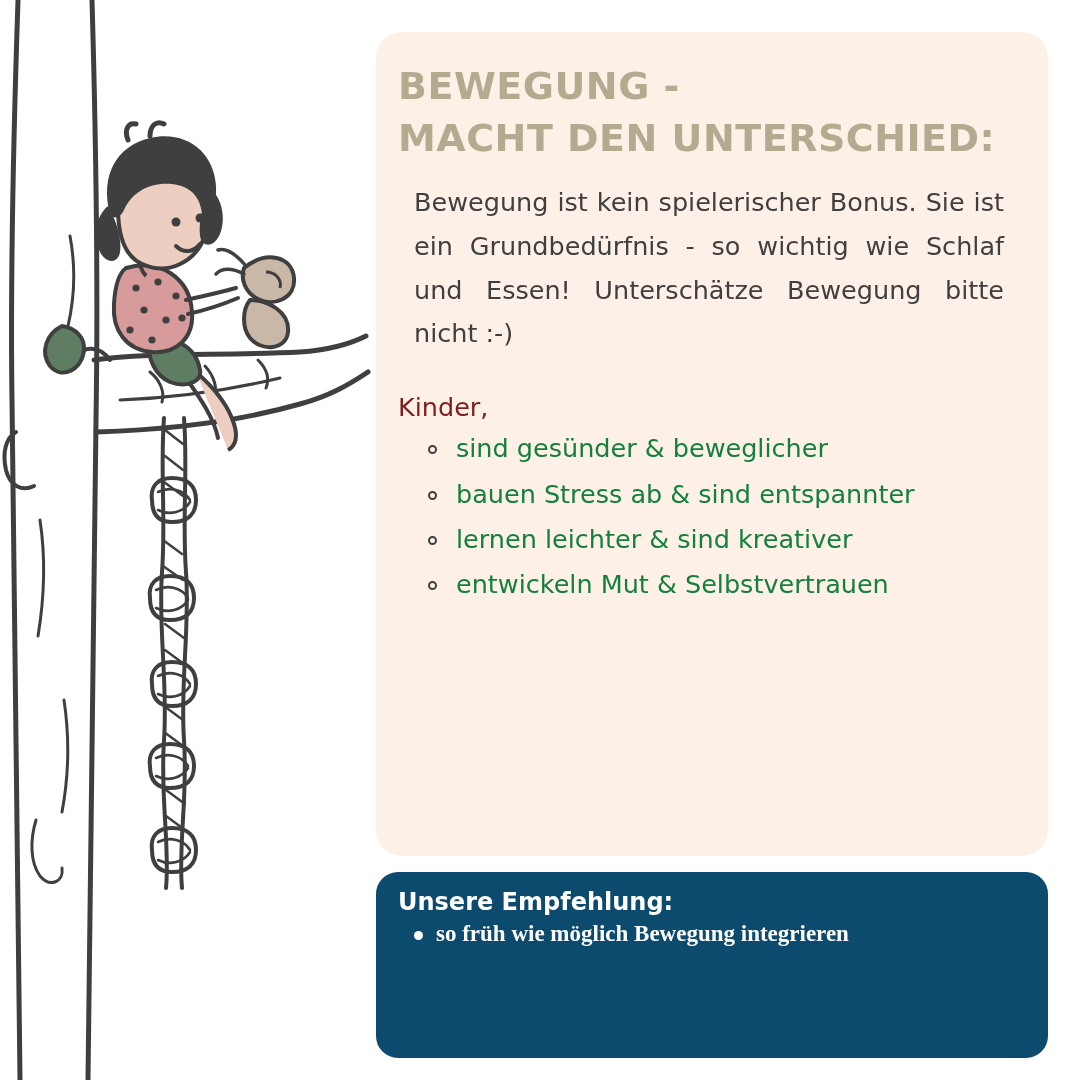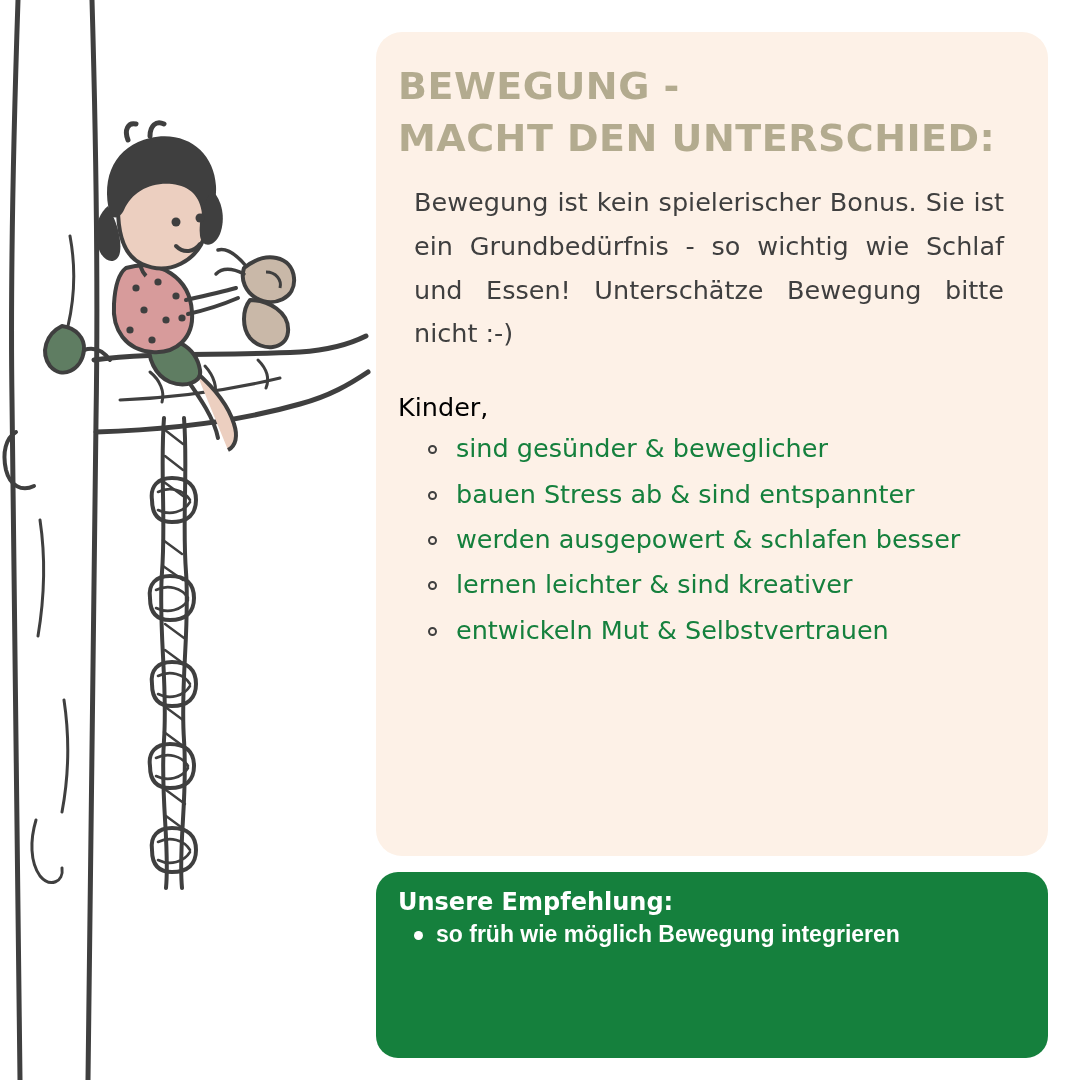--- a/index.html
+++ b/index.html
@@ -74,21 +74,21 @@
     margin: 16px;
   }
   .heart {
     color: #f4c64a;
     font-size: 25px;
   }
 
   .list-intro {
     font-family: "DejaVu Sans", sans-serif;
     font-size: 25.5px;
-    color: #000000;
+    color: #7f1d1d;
     margin: 36px 0 4px 0;
   }
 
   ul.bullets {
     list-style: none;
     margin: 0;
     padding: 0 0 0 26px;
   }
   ul.bullets li {
     position: relative;
@@ -110,41 +110,41 @@
     box-sizing: border-box;
   }
 
   
   .reco-card {
     position: absolute;
     left: 376px;
     top: 872px;
     width: 672px;
     height: 186px;
-    background: #15803d;
+    background: #0c4a6e;
     border-radius: 22px;
     box-sizing: border-box;
     padding: 16px 24px 14px 22px;
     color: #ffffff;
   }
   .reco-title {
     font-family: "DejaVu Sans", sans-serif;
     font-weight: bold;
     font-size: 24px;
     margin: 0 0 2px 0;
     color: #ffffff;
   }
   ul.reco-list {
     list-style: none;
     margin: 0;
     padding: 0 0 0 12px;
   }
   ul.reco-list li {
     position: relative;
-    font-family: Liberation Sans, sans-serif;
+    font-family: Liberation Serif, serif;
     font-weight: bold;
     font-size: 23px;
     line-height: 1.42;
     padding-left: 26px;
     color: #ffffff;
   }
   ul.reco-list li::before {
     content: "";
     position: absolute;
     left: 4px;
@@ -287,21 +287,20 @@
 
     <div class="body-text">
       <p class="just">Bewegung ist kein spielerischer Bonus. Sie ist ein Grundbedürfnis - so wichtig wie Schlaf und Essen! Unterschätze Bewegung bitte nicht :-)</p>
     </div>
 
     <div class="list-intro">Kinder,</div>
 
     <ul class="bullets">
       <li>sind gesünder &amp; beweglicher</li>
       <li>bauen Stress ab &amp; sind entspannter</li>
-      <li>werden ausgepowert &amp; schlafen besser</li>
       <li>lernen leichter &amp; sind kreativer</li>
       <li>entwickeln Mut &amp; Selbstvertrauen</li>
     </ul>
   </div>
 
   <div class="reco-card">
     <div class="reco-title">Unsere Empfehlung:</div>
     <ul class="reco-list">
       <li>
         <span>so früh wie möglich Bewegung integrieren</span>

